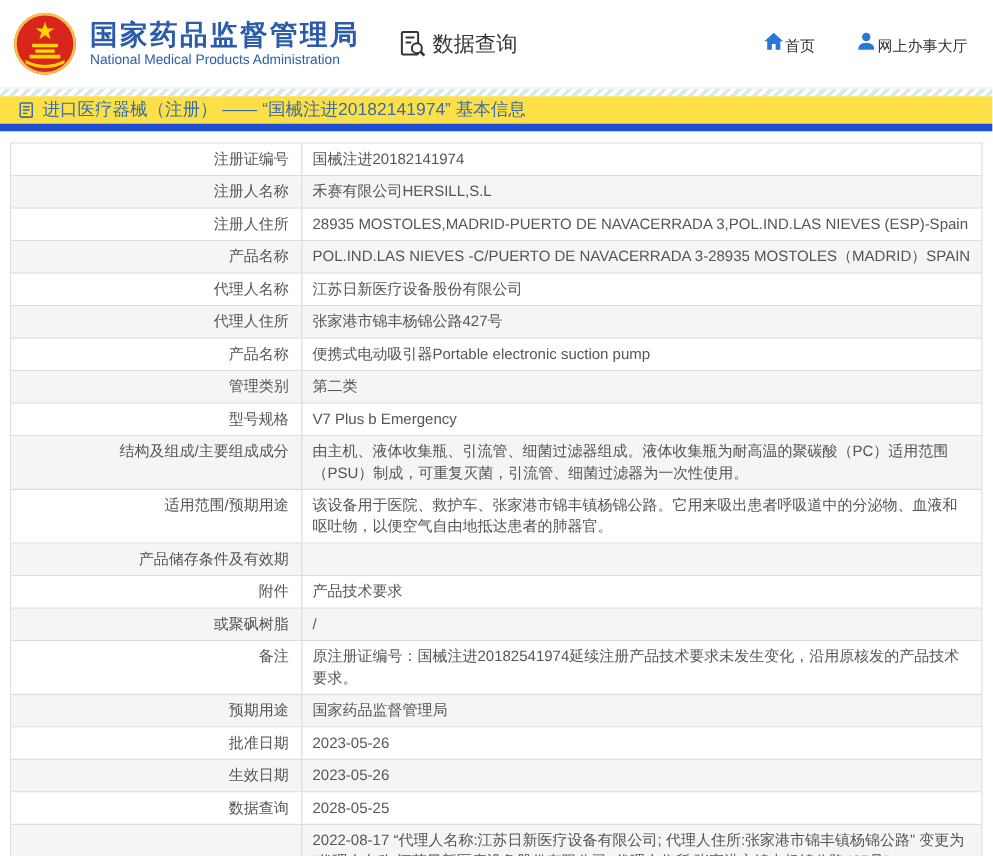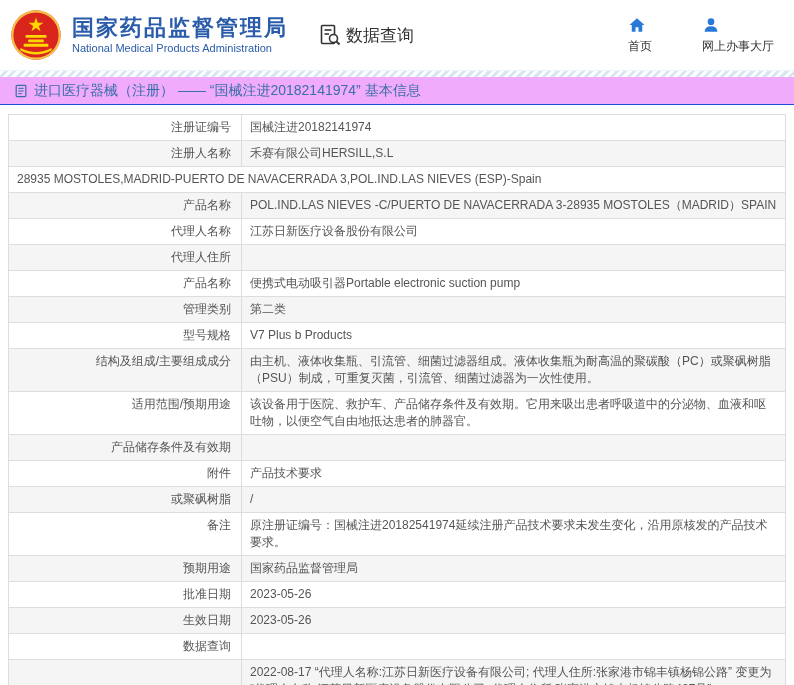--- a/index.html
+++ b/index.html
@@ -24,33 +24,33 @@
   }
   .emblem{width:52px;height:52px;flex:0 0 auto;margin-right:10px;}
   .org-block{display:flex;flex-direction:column;justify-content:center;}
   .org-cn{font-size:22px;font-weight:bold;color:var(--brand-blue);letter-spacing:2px;line-height:26px;}
   .org-en{font-size:11px;color:var(--brand-blue);line-height:15px;}
   .section-query{display:flex;align-items:center;margin-left:30px;}
   .section-query .q-icon{width:24px;height:24px;margin-right:4px;}
   .section-label{font-size:17px;color:#333;}
   .header-spacer{flex:1;}
   .nav{display:flex;align-items:center;gap:26px;padding-right:6px;}
-  .nav-item{display:flex;flex-direction:column;align-items:flex-start;cursor:pointer;min-width:48px;}
+  .nav-item{display:flex;align-items:flex-end;cursor:pointer;min-width:48px;}
   .nav-item svg{width:18px;height:18px;margin-bottom:4px;}
   .nav-label{font-size:12px;color:#333;white-space:nowrap;}
   
   .stripe-band{
     height:7px;
     background:repeating-linear-gradient(135deg,#ffffff 0 3px,#d9e6f3 3px 6px);
     border-top:1px solid #eef3f8;
   }
   
   .title-bar{
-    height:28px;background:#f0abfc;display:flex;align-items:center;
-    padding:0 14px;border-bottom:1px solid #1d4ed8;
+    height:28px;background:#fde047;display:flex;align-items:center;
+    padding:0 14px;border-bottom:6px solid #1d4ed8;
   }
   .title-bar svg{width:14px;height:14px;margin-right:6px;flex:0 0 auto;}
   .page-title{font-size:14px;color:var(--titlebar-blue);white-space:nowrap;}
   
   .info-table{
     margin:9px 8px 0 8px;
     border:1px solid var(--border-gray);
     border-bottom:none;
   }
   .row{display:flex;border-bottom:1px solid var(--border-gray);background:#fff;}
@@ -131,68 +131,72 @@
       </div>
       <div class="cell-value">国械注进20182141974</div>
     </div>
     <div class="row alt">
       <div class="cell-label">
         <span>注册人名称</span>
       </div>
       <div class="cell-value">禾赛有限公司HERSILL,S.L</div>
     </div>
     <div class="row">
+      <div class="cell-label">
+        <span>注册人住所</span>
+      </div>
       <div class="cell-value">28935 MOSTOLES,MADRID-PUERTO DE NAVACERRADA 3,POL.IND.LAS NIEVES (ESP)-Spain</div>
     </div>
     <div class="row alt">
       <div class="cell-label">
         <span>产品名称</span>
       </div>
       <div class="cell-value">POL.IND.LAS NIEVES -C/PUERTO DE NAVACERRADA 3-28935 MOSTOLES（MADRID）SPAIN</div>
     </div>
     <div class="row">
       <div class="cell-label">
         <span>代理人名称</span>
       </div>
       <div class="cell-value">江苏日新医疗设备股份有限公司</div>
     </div>
     <div class="row alt">
       <div class="cell-label">
         <span>代理人住所</span>
       </div>
+      <div class="cell-value">张家港市锦丰杨锦公路427号</div>
     </div>
     <div class="row">
       <div class="cell-label">
         <span>产品名称</span>
       </div>
       <div class="cell-value">便携式电动吸引器Portable electronic suction pump</div>
     </div>
     <div class="row alt">
       <div class="cell-label">
         <span>管理类别</span>
       </div>
       <div class="cell-value">第二类</div>
     </div>
     <div class="row">
       <div class="cell-label">
         <span>型号规格</span>
       </div>
-      <div class="cell-value">V7 Plus b Products</div>
+      <div class="cell-value">V7 Plus b Emergency</div>
     </div>
     <div class="row alt">
       <div class="cell-label">
         <span>结构及组成/主要组成成分</span>
       </div>
-      <div class="cell-value">由主机、液体收集瓶、引流管、细菌过滤器组成。液体收集瓶为耐高温的聚碳酸（PC）或聚砜树脂（PSU）制成，可重复灭菌，引流管、细菌过滤器为一次性使用。</div>
+      <div class="cell-value">由主机、液体收集瓶、引流管、细菌过滤器组成。液体收集瓶为耐高温的聚碳酸（PC）适用范围（PSU）制成，可重复灭菌，引流管、细菌过滤器为一次性使用。</div>
     </div>
     <div class="row">
       <div class="cell-label">
         <span>适用范围/预期用途</span>
       </div>
-      <div class="cell-value">该设备用于医院、救护车、产品储存条件及有效期。它用来吸出患者呼吸道中的分泌物、血液和呕吐物，以便空气自由地抵达患者的肺器官。</div>
+      <div class="cell-value">该设备用于医院、救护车、张家港市锦丰镇杨锦公路。它用来吸出患者呼吸道中的分泌物、血液和呕吐物，以便空气自由地抵达患者的肺器官。</div>
     </div>
     <div class="row alt">
       <div class="cell-label">
         <span>产品储存条件及有效期</span>
       </div>
       <div class="cell-value"></div>
     </div>
     <div class="row">
       <div class="cell-label">
         <span>附件</span>
@@ -226,19 +230,20 @@
     <div class="row alt">
       <div class="cell-label">
         <span>生效日期</span>
       </div>
       <div class="cell-value">2023-05-26</div>
     </div>
     <div class="row">
       <div class="cell-label">
         <span>数据查询</span>
       </div>
+      <div class="cell-value">2028-05-25</div>
     </div>
     <div class="row alt">
       <div class="cell-label"></div>
       <div class="cell-value">2022-08-17 “代理人名称:江苏日新医疗设备有限公司; 代理人住所:张家港市锦丰镇杨锦公路” 变更为 “代理人名称:江苏日新医疗设备股份有限公司; 代理人住所:张家港市锦丰杨锦公路427号”。
 2022-08-17 “代理人名称:江苏日新医疗设备有限公司; 代理人住所:张家港市锦丰镇杨锦公路” 变更为 “代理人名称:江苏日新医疗设备股份有限公司; 代理人住所:张家港市锦丰杨锦公路427号”。</div>
     </div>
   </div>
 
 </body></html>

